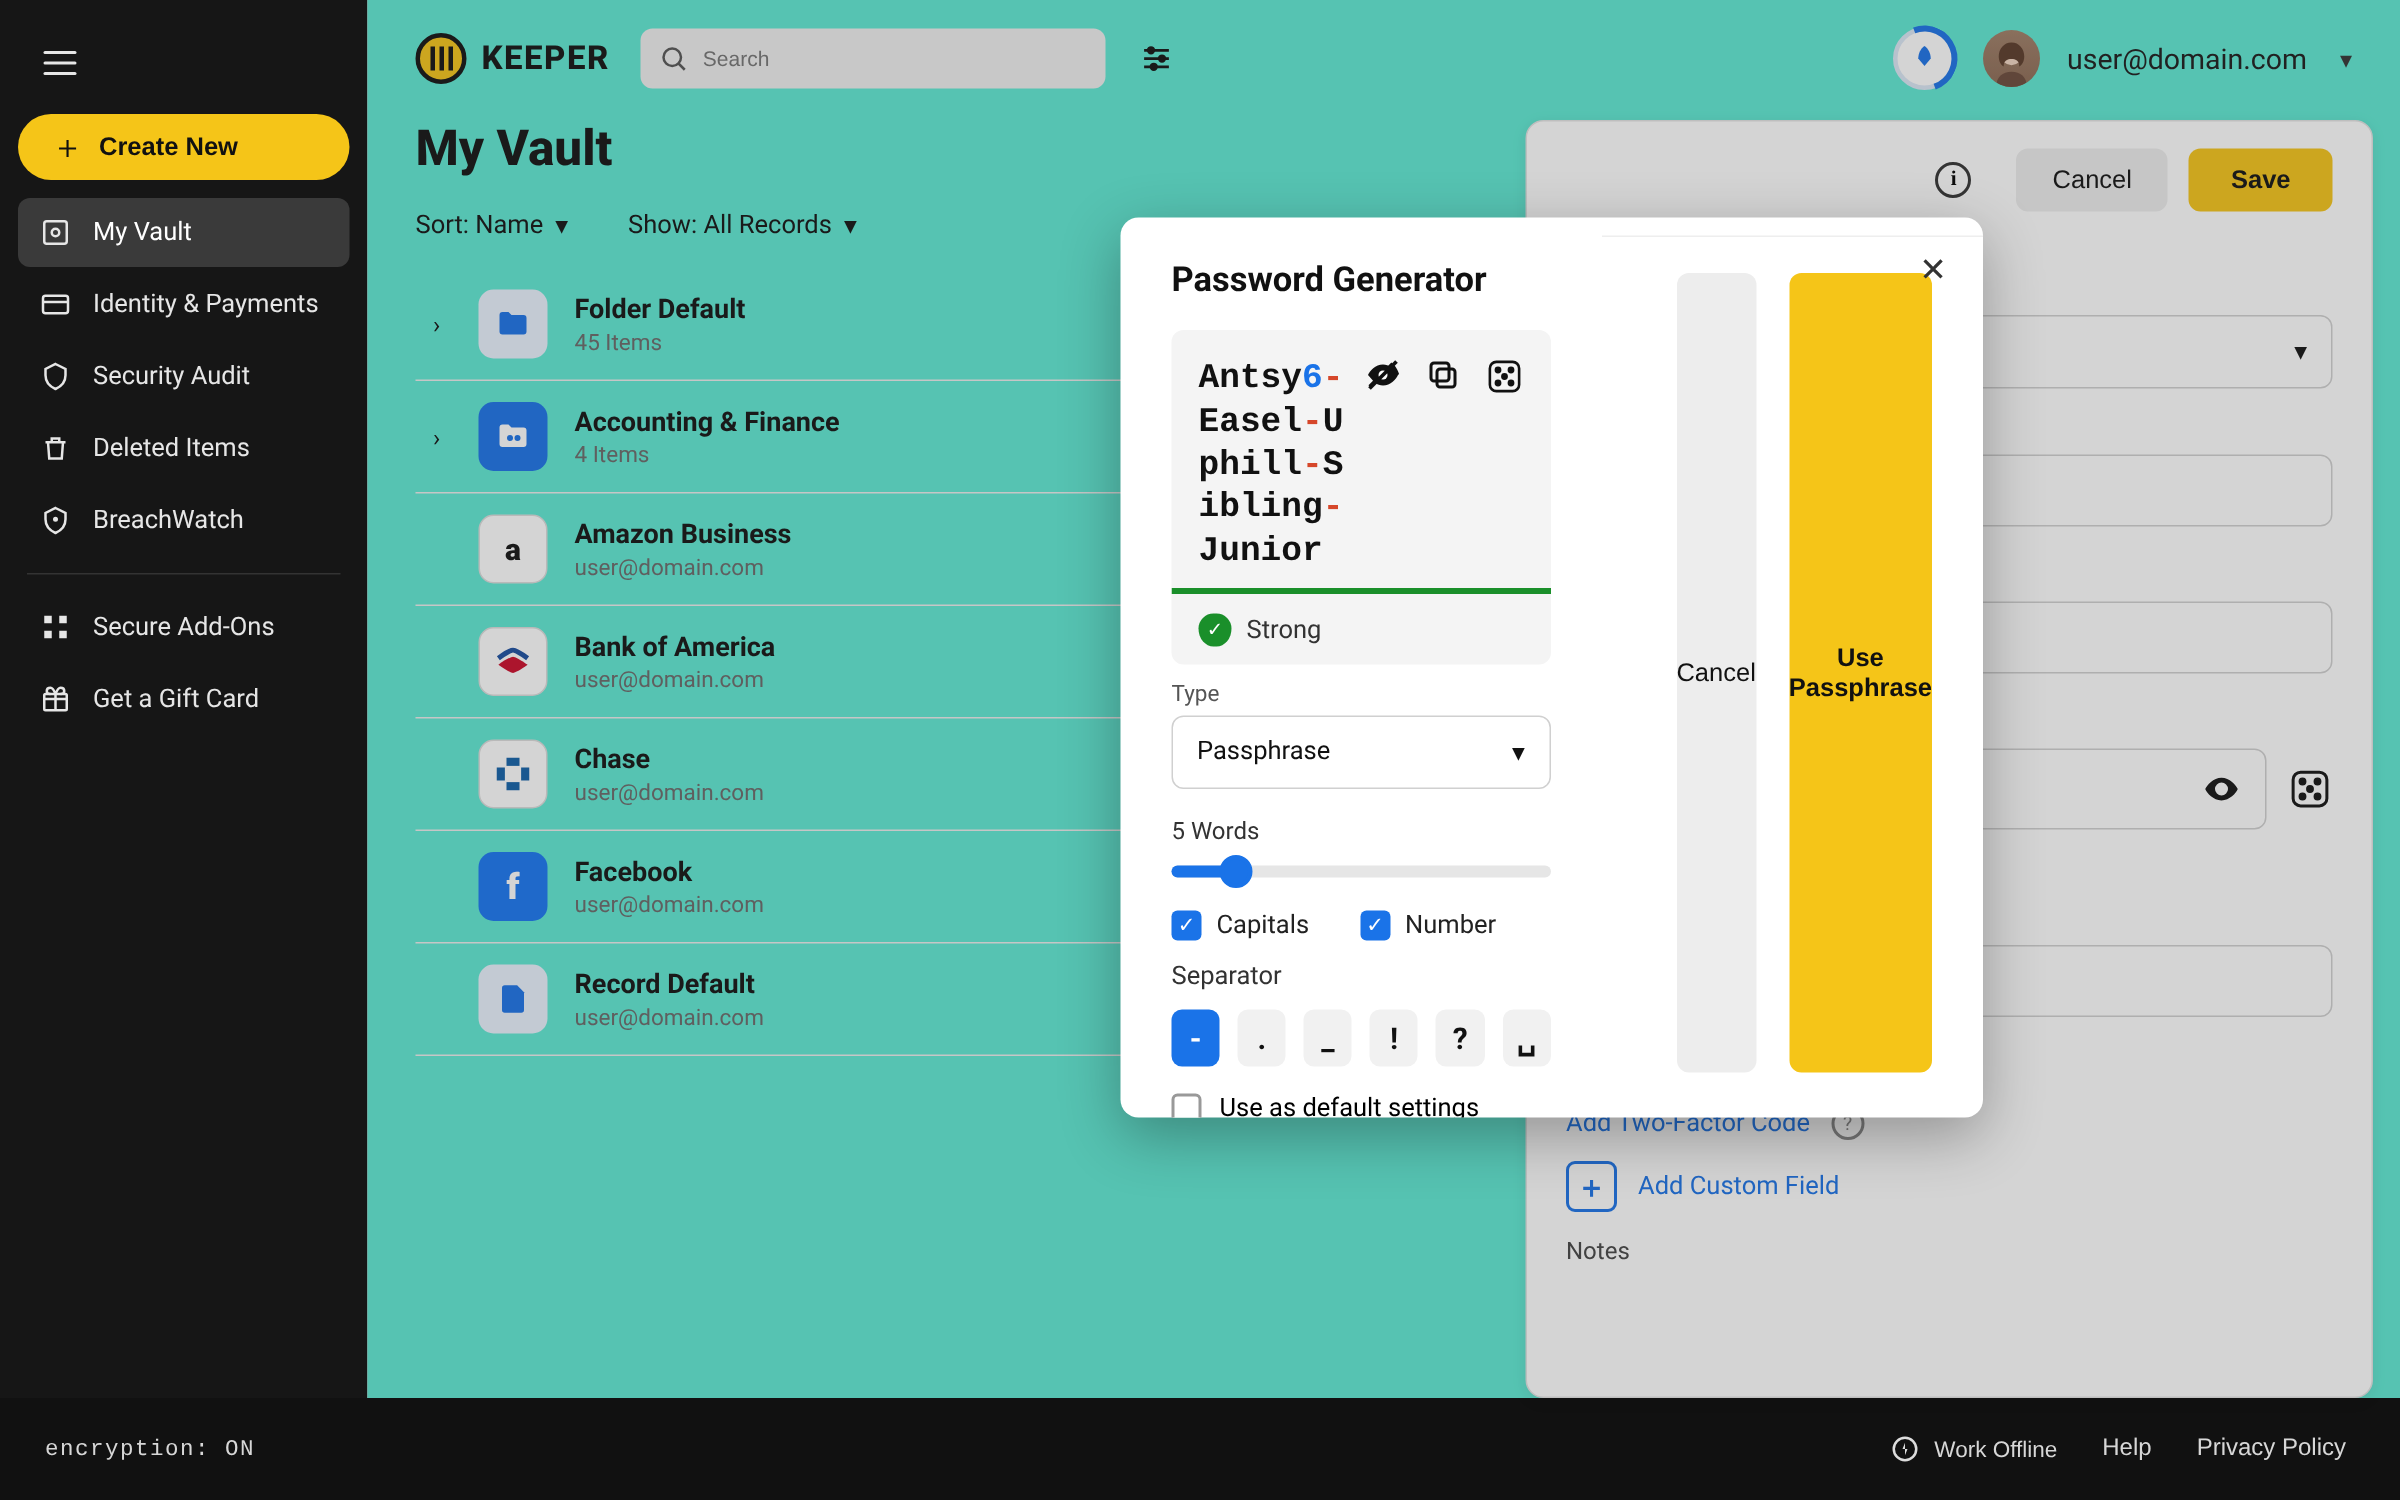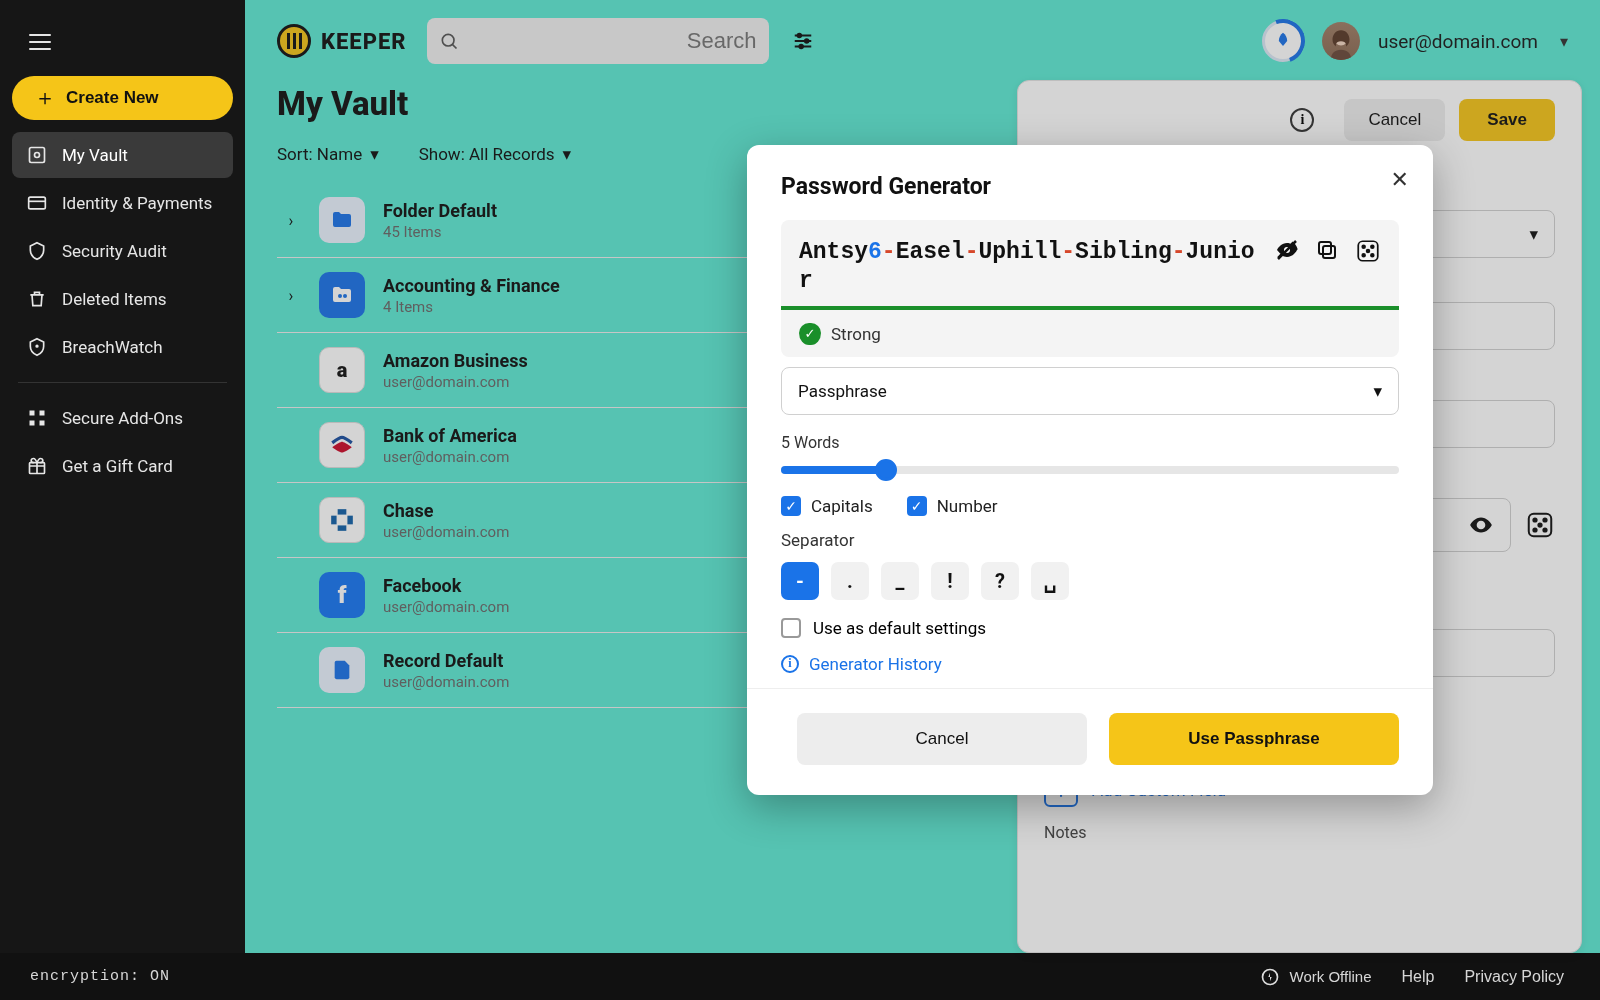--- a/index.html
+++ b/index.html
@@ -12,34 +12,34 @@
   .hamburger { width: 40px; height: 40px; display:flex; align-items:center; justify-content:center; margin: 12px 0 14px 8px; cursor:pointer; }
   .hamburger-lines { width:22px; height:16px; display:flex; flex-direction:column; justify-content:space-between;}
   .hamburger-lines span{height:2px;background:#e6e6e6;border-radius:2px;}
   .create-btn { background:#f5c518; color:#111; border:none; border-radius:22px; padding:12px 22px; font-size:17px; font-weight:600; display:flex; align-items:center; gap:10px; cursor:pointer; margin:0 0 12px 0;}
   .create-btn .plus{font-size:22px;font-weight:400;line-height:0;}
   .nav { list-style:none; display:flex; flex-direction:column; gap:2px; }
   .nav li{ display:flex; align-items:center; gap:14px; padding:12px 14px; border-radius:8px; font-size:17px; color:#e6e6e6; cursor:pointer;}
   .nav li.active{ background:#3a3a3a; color:#fff;}
   .nav .ico{ width:22px; height:22px; display:flex; align-items:center; justify-content:center; color:#e6e6e6;}
   .nav-divider{height:1px;background:#333;margin:10px 6px;}
-  .footer-bar{ height:47px; background:#111; color:#d7d7d7; display:flex; align-items:center; justify-content:space-between; padding:0 36px 0 30px; font-family:"Courier New",monospace; font-size:15px; letter-spacing:1px;}
+  .footer-bar{ height:68px; background:#111; color:#d7d7d7; display:flex; align-items:center; justify-content:space-between; padding:0 36px 0 30px; font-family:"Courier New",monospace; font-size:15px; letter-spacing:1px;}
   .footer-right{display:flex;align-items:center;gap:30px;font-family:-apple-system,Helvetica,Arial,sans-serif;letter-spacing:0;}
   .footer-right a{color:#d7d7d7;text-decoration:none;font-size:16px;}
   .work-offline{display:flex;align-items:center;gap:10px;}
 
   
   .main { flex:1; background:#5eead4; position:relative; min-width:0;}
   .topbar{ display:flex; align-items:center; gap:20px; padding:18px 32px 10px; }
   .logo{display:flex;align-items:center;gap:10px;}
   .logo-mark{width:34px;height:34px;border-radius:50%;background:#f5c518;display:flex;align-items:center;justify-content:center;border:3px solid #111;}
   .logo-mark span{width:3px;height:16px;background:#111;margin:0 1.5px;display:inline-block;}
   .logo-text{font-weight:800;font-size:22px;letter-spacing:1px;color:#111;}
   .search{flex:0 0 310px;display:flex;align-items:center;background:#f0f0f0;border-radius:8px;padding:10px 12px;gap:10px;color:#6a6a6a;}
-  .search input{border:none;background:transparent;font-size:22px;outline:none;flex:1;text-align:right;}
+  .search input{border:none;background:transparent;font-size:14px;outline:none;flex:1;}
   .tuner{width:28px;height:28px;display:flex;align-items:center;justify-content:center;color:#333;cursor:pointer;}
   .top-right{margin-left:auto;display:flex;align-items:center;gap:18px;}
   .rocket{width:42px;height:42px;border-radius:50%;background:#fff;border:3px solid #dbe8f6;display:flex;align-items:center;justify-content:center;position:relative;}
   .rocket::before{content:"";position:absolute;inset:-4px;border:4px solid transparent;border-top-color:#1a73e8;border-right-color:#1a73e8;border-radius:50%;transform:rotate(25deg);}
   .avatar{width:38px;height:38px;border-radius:50%;background:linear-gradient(#a07f67,#8c6a54);overflow:hidden;display:flex;align-items:flex-end;justify-content:center;}
   .avatar svg{width:34px;height:34px;}
   .user-email{font-size:19px;color:#1a1a1a;}
   .caret{margin-left:4px;color:#333;}
 
   .page-heading{font-size:33px;font-weight:800;color:#111;padding:10px 32px 6px;}
@@ -73,21 +73,21 @@
   .passrow{display:flex;align-items:center;gap:14px;}
   .passrow .input-like{flex:1;color:#888;}
   .link{color:#1a73e8;font-size:17px;cursor:pointer;}
   .addrow{display:flex;align-items:center;gap:14px;margin:14px 0;}
   .addrow .sq{width:34px;height:34px;border:2px solid #1a73e8;border-radius:6px;display:flex;align-items:center;justify-content:center;color:#1a73e8;font-weight:700;font-size:20px;}
   .sp-section-label{font-size:16px;color:#444;margin:16px 0 4px;}
   
   .global-dim{position:absolute;inset:0;background:rgba(60,60,60,.22);}
 
   
-  .modal{position:absolute;left:502px;top:145px;width:686px;background:#fff;border-radius:12px;box-shadow:0 12px 40px rgba(0,0,0,.3);display:flex;flex-direction:column;}
+  .modal{position:absolute;left:502px;top:145px;width:575px;background:#fff;border-radius:12px;box-shadow:0 12px 40px rgba(0,0,0,.3);display:flex;flex-direction:row;}
   .modal-body{padding:28px 34px 0;max-height:600px;overflow:hidden;}
   .modal-title{font-size:23px;font-weight:700;color:#111;}
   .modal-close{position:absolute;top:22px;right:24px;font-size:22px;color:#333;cursor:pointer;}
   .pass-box{margin-top:20px;background:#f4f4f4;border-radius:8px;overflow:hidden;}
   .pass-display{padding:18px 18px 10px;display:flex;align-items:flex-start;gap:10px;}
   .pass-text{font-family:"Courier New",monospace;font-size:23px;font-weight:700;line-height:1.25;word-break:break-all;flex:1;}
   .pass-text .w{color:#111;}
   .pass-text .num{color:#1a73e8;}
   .pass-text .sep{color:#d6472a;}
   .pass-icons{display:flex;gap:16px;color:#222;}
@@ -463,20 +463,21 @@
             </div>
           </div>
           <div class="strength-bar"></div>
           <div class="strength-row">
             <span class="shield">✓</span>
             <span class="strength-label">Strong</span>
           </div>
         </div>
 
         <div class="type-select">
+          <div class="field-label">Type</div>
           <div class="input-like">
             <span>Passphrase</span>
             <span>▾</span>
           </div>
         </div>
 
         <div class="words-label">5 Words</div>
         <div class="slider">
           <div class="fill"></div>
             <div class="thumb"></div>

